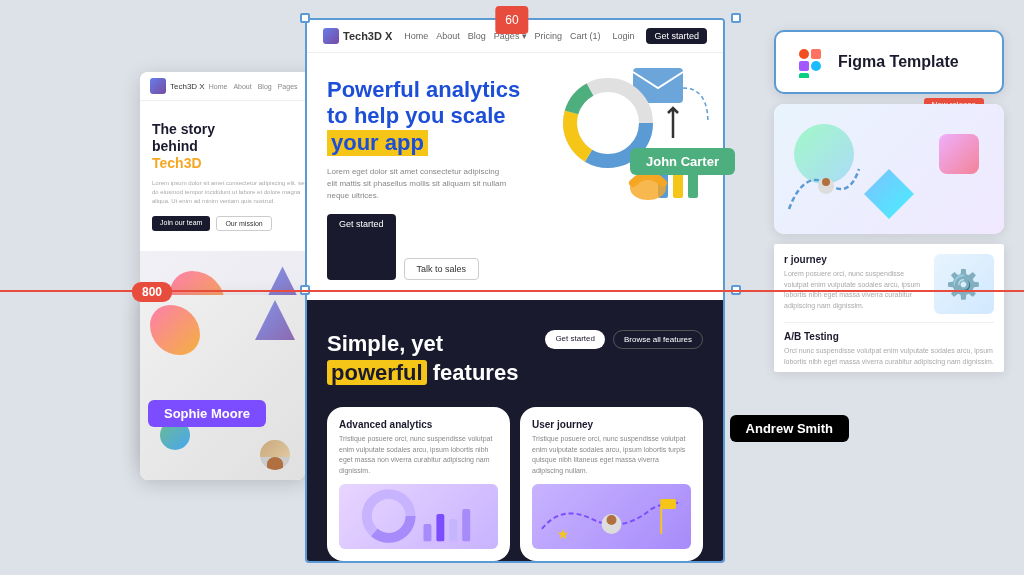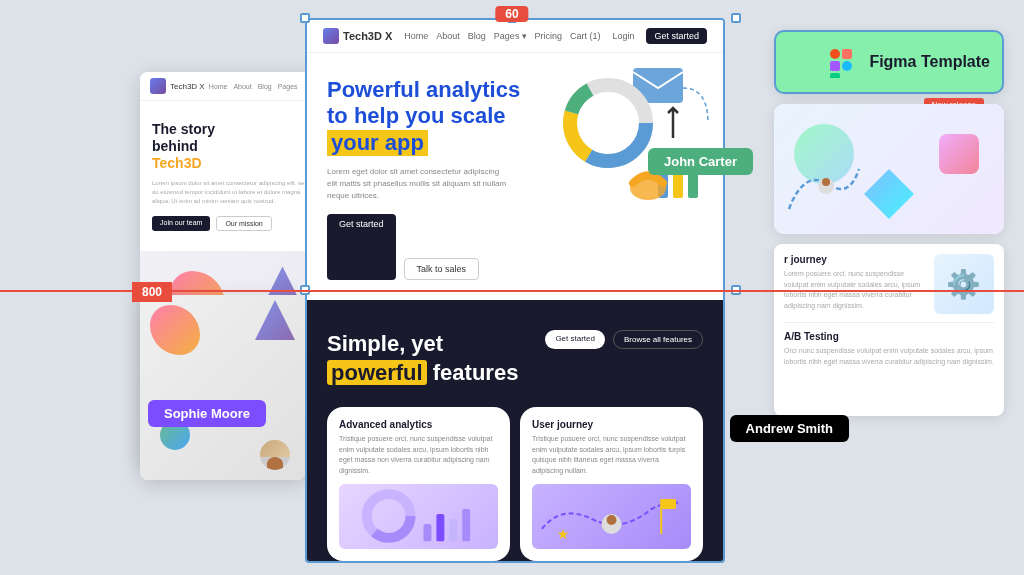--- a/index.html
+++ b/index.html
@@ -22,37 +22,37 @@
 
     
     .selection-badge {
       position: absolute;
       top: 6px;
       left: 50%;
       transform: translateX(-50%);
       background: #e74c3c;
       color: white;
       font-size: 12px;
-      font-weight: 700;
-      padding: 1px 10px;
+      font-weight: 400;
+      padding: 7px 10px;
       border-radius: 4px;
       z-index: 100;
     }
 
     
     .left-badge {
       position: absolute;
       top: 282px;
       left: 132px;
       background: #e74c3c;
       color: white;
       font-size: 12px;
       font-weight: 600;
       padding: 3px 10px;
-      border-radius: 0;
+      border-radius: 9px;
       z-index: 100;
     }
 
     
     .red-line {
       position: absolute;
       top: 290px;
       left: 0;
       right: 0;
       height: 2px;
@@ -331,29 +331,28 @@
       right: 20px;
       width: 230px;
       z-index: 20;
       display: flex;
       flex-direction: column;
       gap: 10px;
     }
 
     
     .figma-card {
-      background: #86efac;
+      background: #ffffff;
       border-radius: 10px;
-      padding: 14px 12px;
+      padding: 14px 18px;
       display: flex;
       align-items: center;
       gap: 12px;
       box-shadow: 0 2px 12px rgba(0,0,0,0.1);
       border: 2px solid #5b9bd5;
-      justify-content: flex-end;
     }
 
     .figma-icon {
       width: 32px;
       height: 32px;
       display: flex;
       align-items: center;
       justify-content: center;
     }
 
@@ -380,24 +379,24 @@
       background: white;
       border-radius: 10px;
       overflow: hidden;
       width: 230px;
       height: 130px;
       box-shadow: 0 2px 12px rgba(0,0,0,0.1);
     }
 
     .right-illustration-2 {
       background: white;
-      border-radius: 8px;
+      border-radius: 2px;
       overflow: hidden;
       width: 230px;
-      height: 172px;
+      height: 128px;
       box-shadow: 0 2px 12px rgba(0,0,0,0.1);
       padding: 10px;
     }
 
     
     .journey-title {
       font-size: 10px;
       font-weight: 700;
       color: #1a1a2e;
       margin-bottom: 4px;
@@ -431,21 +430,21 @@
       font-size: 13px;
       font-weight: 700;
       padding: 6px 16px;
       z-index: 80;
       white-space: nowrap;
     }
 
     .badge-john {
       background: #4caf7d;
       top: 148px;
-      left: 648px;
+      left: 630px;
     }
 
     .badge-sophie {
       background: #7c4dff;
       top: 400px;
       left: 148px;
     }
 
     .badge-andrew {
       background: #000000;

